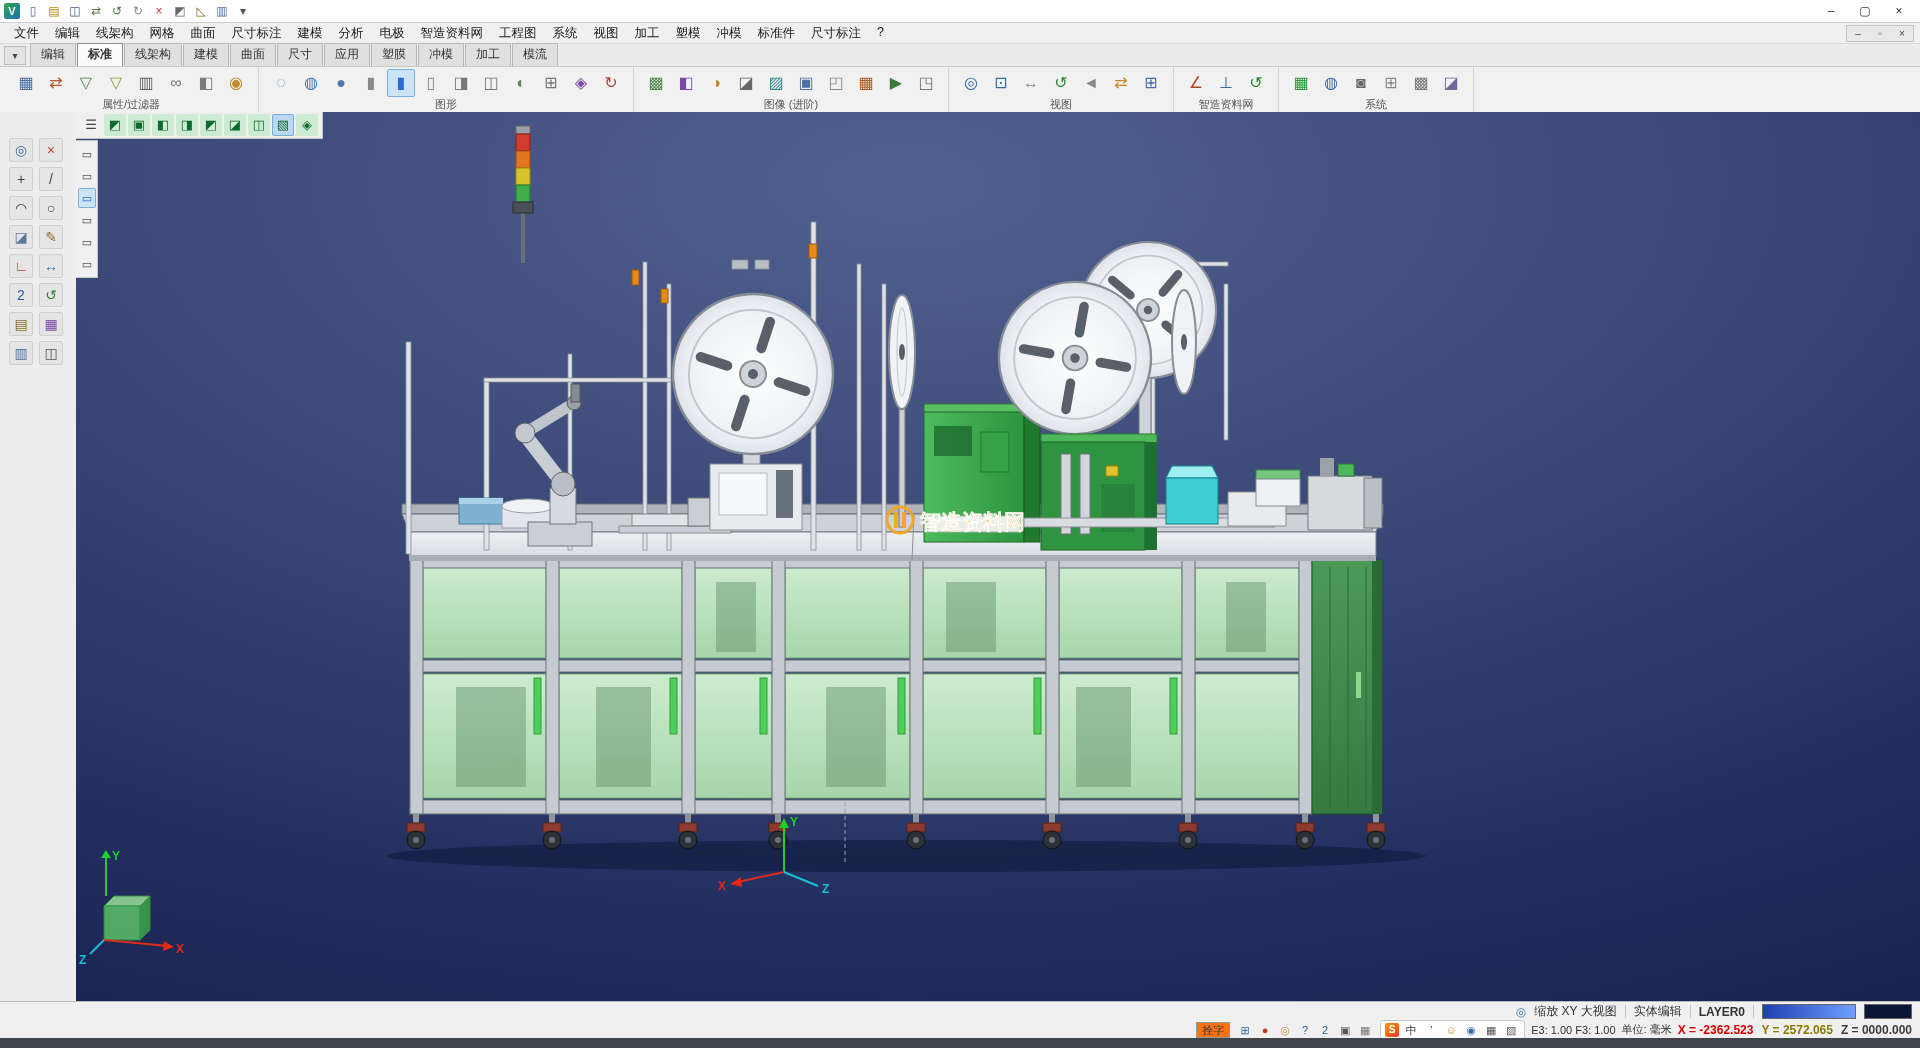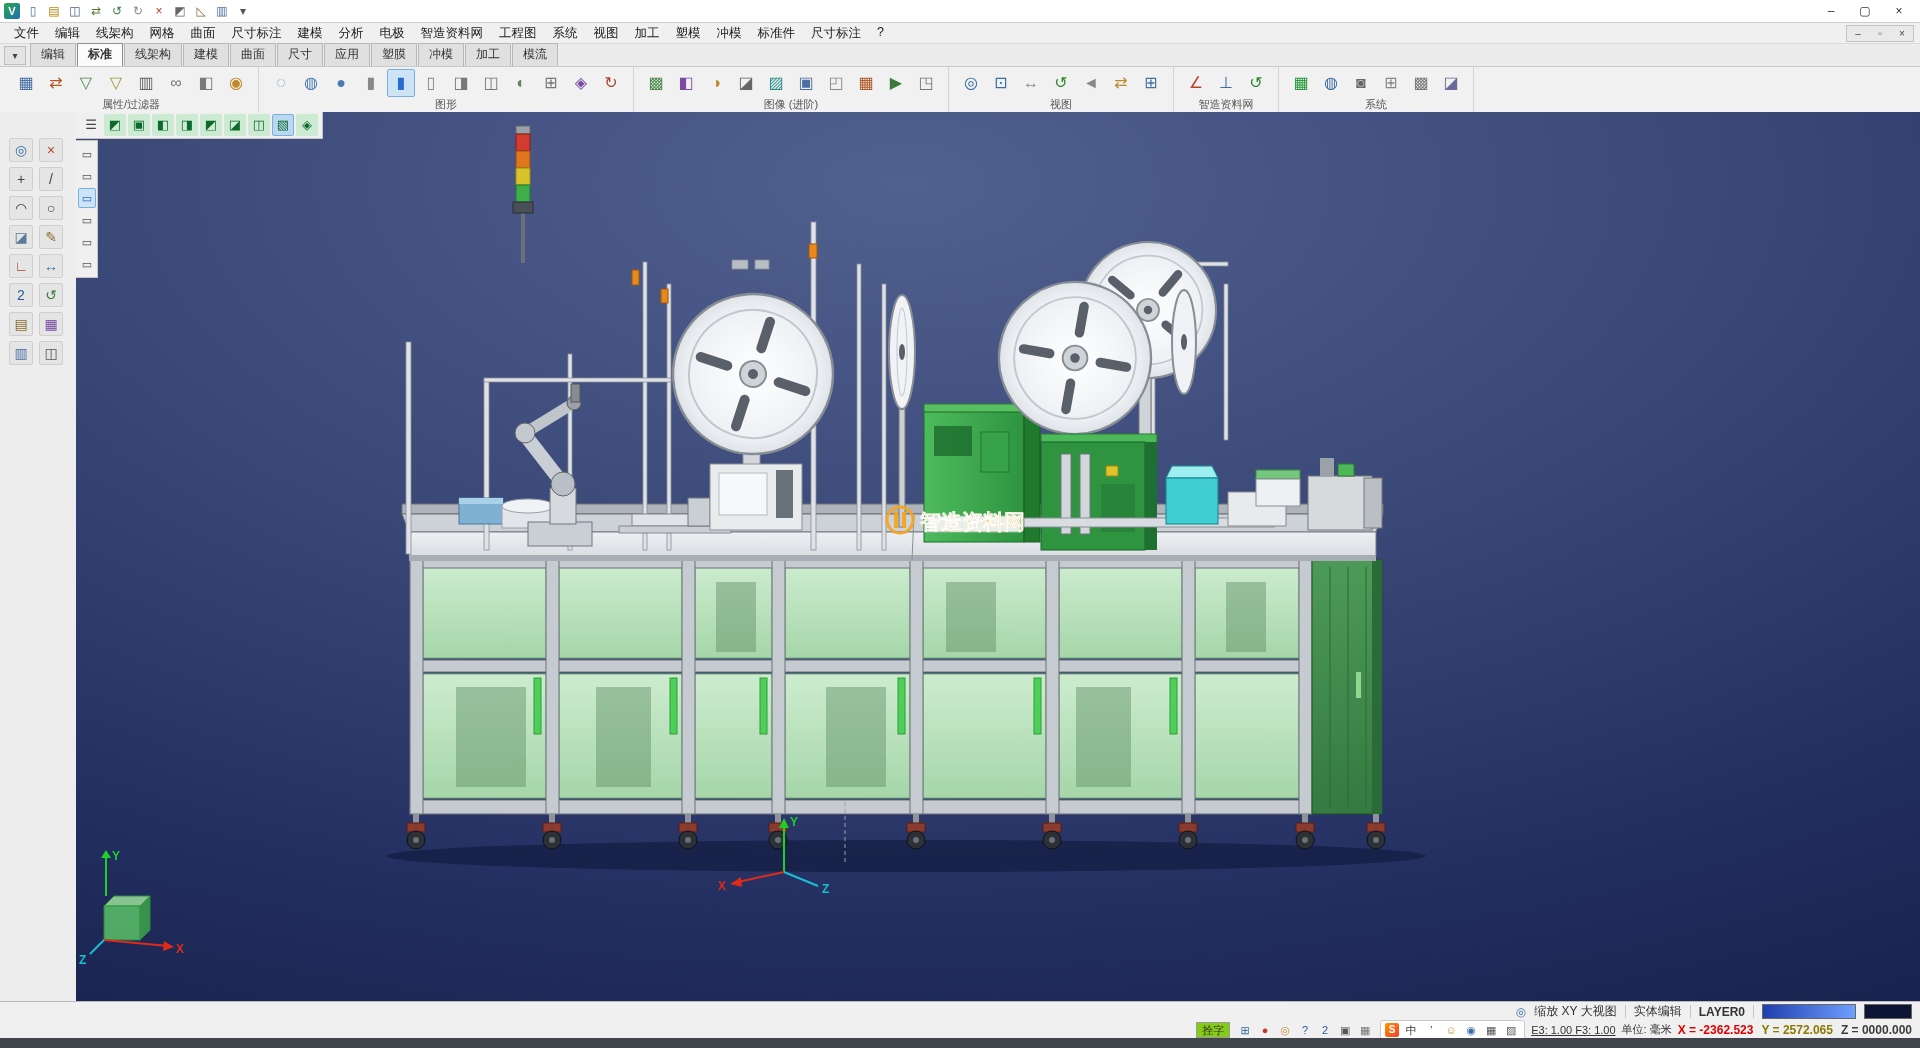--- a/index.html
+++ b/index.html
@@ -62,28 +62,28 @@
            display:flex;align-items:center;font-size:12px;color:#333;padding:0 8px;gap:8px;box-sizing:border-box;}
   .status2{position:absolute;left:0;right:0;top:1021px;height:17px;background:#f0f0f0;display:flex;
            align-items:center;font-size:11px;color:#333;padding:0 8px;gap:6px;box-sizing:border-box;}
   .spacer{flex:1;}
   .sep{width:1px;height:13px;background:#c4c4c4;}
   .hint-icon{color:#3a6fa5;font-size:12px;}
   .layer-label{font-weight:bold;text-align:center;}
   .swatch{height:13px;border:1px solid #666;}
   .swatch.blue{width:92px;}
   .swatch.dark{width:46px;}
-  .lock-btn{border:1px solid #9a9a9a;background:#84cc16;padding:0 5px;height:14px;line-height:14px;font-size:11px;}
+  .lock-btn{border:1px solid #9a9a9a;background:#f97316;padding:0 5px;height:14px;line-height:14px;font-size:11px;}
   .status-icons{display:flex;gap:2px;}
   .status-icons .icn,.ime .icn{width:16px;height:16px;line-height:16px;font-size:11px;}
   .ime{display:flex;align-items:center;background:#fff;border:1px solid #c9c9c9;border-radius:3px;
        padding:0 4px;gap:3px;height:18px;}
   .ime-logo{width:14px;height:14px;border-radius:2px;background:linear-gradient(135deg,#ff9500,#f03e2d);
        color:#fff;font-weight:bold;font-size:10px;line-height:14px;text-align:center;}
-  .scale-info{color:#333;text-decoration:underline;}
+  .scale-info{color:#333;}
   .coords{display:flex;gap:8px;font-size:12px;font-weight:bold;}
   .coord-x{color:#e00000;}
   .coord-y{color:#8a7a00;}
   .coord-z{color:#3c3c3c;}
   .bottom-strip{position:absolute;left:0;right:0;top:1038px;height:10px;background:#40454c;}
 </style>
 </head>
 <body>
 
 <div id="app">

